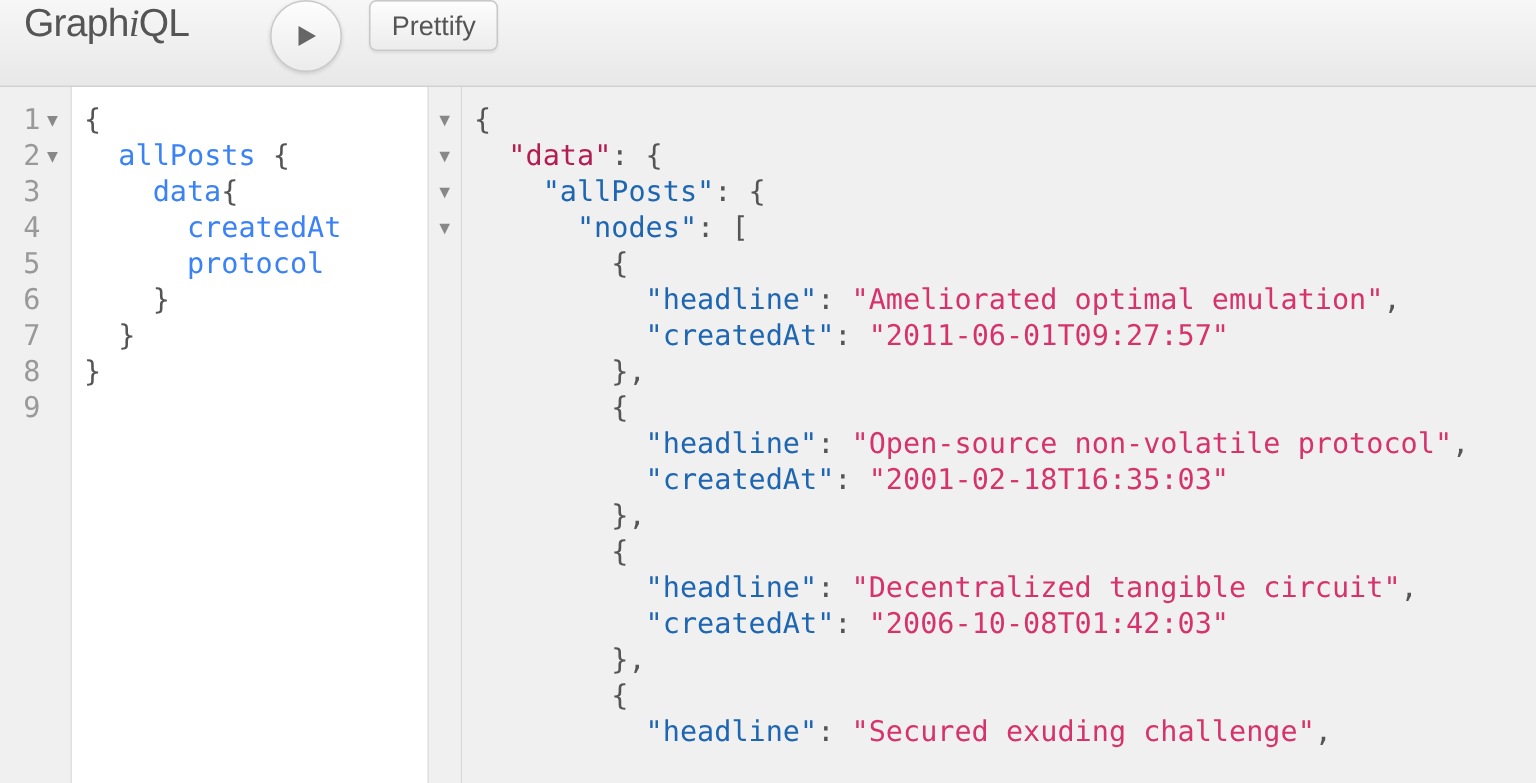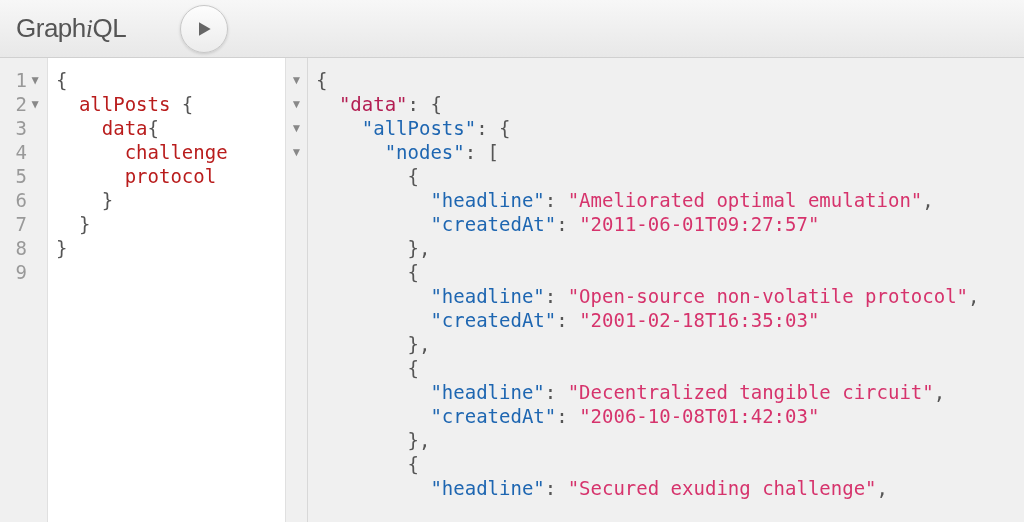--- a/index.html
+++ b/index.html
@@ -7,21 +7,21 @@
 body {
   font-family: -apple-system, BlinkMacSystemFont, "Segoe UI", Helvetica, Arial, sans-serif;
   background: #f0f0f0;
   overflow: hidden;
 }
 .toolbar {
   height: 58px;
   background: linear-gradient(to bottom, #f7f7f7, #e8e8e8);
   border-bottom: 1px solid #d0d0d0;
   display: flex;
-  align-items: center;
+  align-items: flex-start;
   padding: 0 16px;
   gap: 18px;
 }
 .logo {
   font-size: 26px;
   font-weight: 400;
   color: #555;
   letter-spacing: -0.5px;
 }
 .logo .i { font-style: italic; font-family: Georgia, serif; }
@@ -120,37 +120,38 @@
   flex: 1;
   padding: 10px 8px;
   font-family: Menlo, Consolas, monospace;
   font-size: 19px;
   line-height: 24px;
   white-space: pre;
   color: #333;
   overflow: hidden;
 }
 .tok-punc { color: #555; }
-.tok-attr { color: #b91c1c; }
+.tok-attr { color: #3b82f6; }
 .tok-rkey { color: #1e66b1; }
 .tok-rtop { color: #b31d52; }
 .tok-str  { color: #d6336c; }
 </style>
 </head>
 <body>
 
 <div class="toolbar">
   <div class="logo">
     <span>Graph</span><span class="i">i</span><span>QL</span>
   </div>
   <button class="run-btn">
     <svg viewBox="0 0 24 24">
       <path d="M6 4 L20 12 L6 20 Z" fill="#666"></path>
     </svg>
   </button>
+  <button class="prettify-btn">Prettify</button>
 </div>
 
 <div class="main">
 
   <div class="editor-pane">
     <div class="gutter-col" id="gutter">
         <div class="gutter-row">
           <span>1</span>
           <span class="fold-arrow">▼</span>
         </div>
@@ -183,21 +184,21 @@
           <span class="fold-arrow"></span>
         </div>
         <div class="gutter-row">
           <span>9</span>
           <span class="fold-arrow"></span>
         </div>
       </div>
     <div class="editor-body" id="qbody"><span class="tok-punc">{</span>
   <span class="tok-attr">allPosts</span><span class="tok-punc"> {</span>
     <span class="tok-attr">data</span><span class="tok-punc">{</span>
-      <span class="tok-attr">challenge</span>
+      <span class="tok-attr">createdAt</span>
       <span class="tok-attr">protocol</span>
     <span class="tok-punc">}</span>
   <span class="tok-punc">}</span>
 <span class="tok-punc">}</span>
 
 </div>
     <div class="fold-strip" id="rfold">
         <div class="fold-arrow-r">▼</div>
         <div class="fold-arrow-r">▼</div>
         <div class="fold-arrow-r">▼</div>

